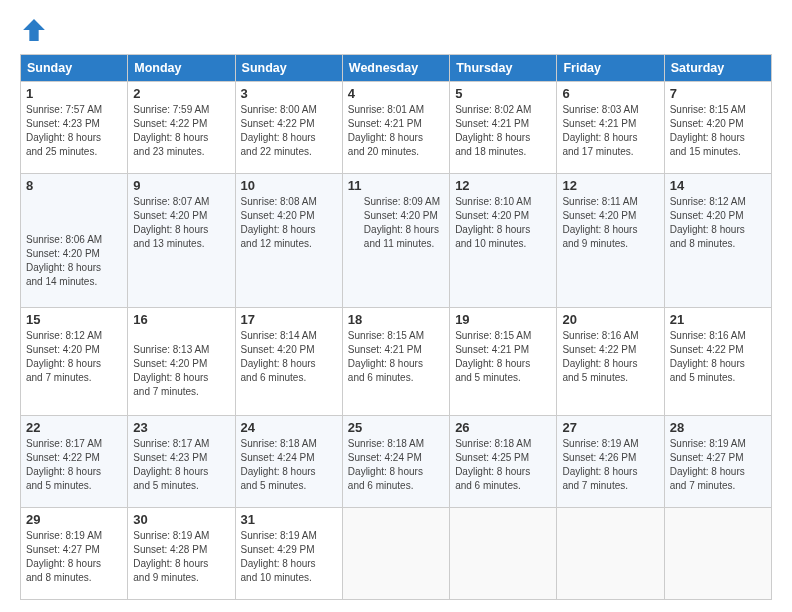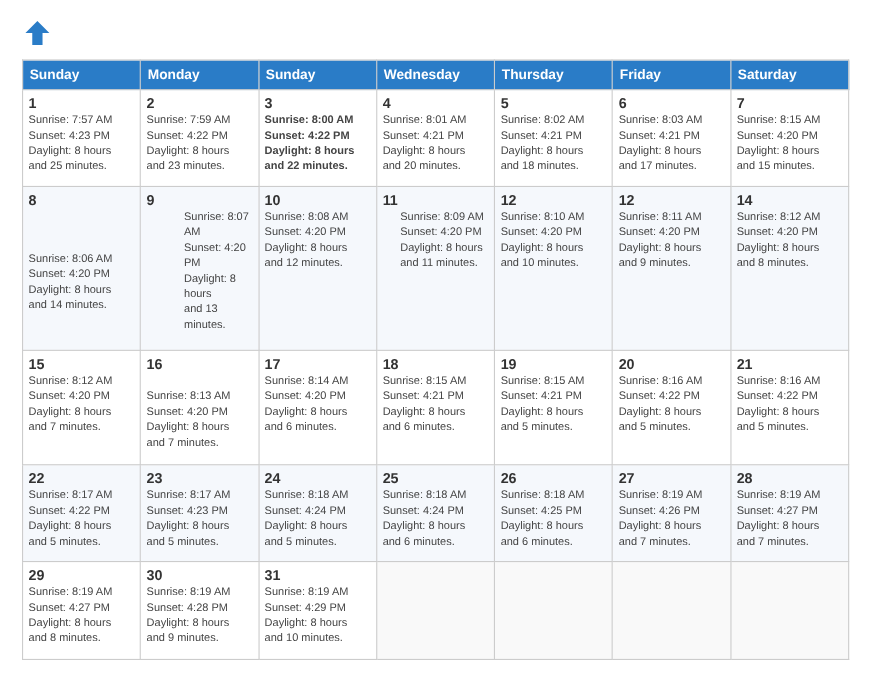--- a/index.html
+++ b/index.html
@@ -139,21 +139,21 @@
           </td>
           <td>
             <span class="day-num">2</span>
             <div class="day-info" style="white-space: pre-line;">Sunrise: 7:59 AM
 Sunset: 4:22 PM
 Daylight: 8 hours
 and 23 minutes.</div>
           </td>
           <td>
             <span class="day-num">3</span>
-            <div class="day-info" style="white-space: pre-line; font-weight: bold;">Sunrise: 8:00 AM
+            <div class="day-info" style="white-space: pre-line;">Sunrise: 8:00 AM
 Sunset: 4:22 PM
 Daylight: 8 hours
 and 22 minutes.</div>
           </td>
           <td>
             <span class="day-num">4</span>
             <div class="day-info" style="white-space: pre-line;">Sunrise: 8:01 AM
 Sunset: 4:21 PM
 Daylight: 8 hours
 and 20 minutes.</div>
@@ -183,21 +183,21 @@
         <tr>
           <td>
             <span class="day-num">8</span>
             <div class="day-info" style="white-space: pre-line; margin-top: 40px;">Sunrise: 8:06 AM
 Sunset: 4:20 PM
 Daylight: 8 hours
 and 14 minutes.</div>
           </td>
           <td>
             <span class="day-num">9</span>
-            <div class="day-info" style="white-space: pre-line; margin-left: 34px;">Sunrise: 8:07 AM
+            <div class="day-info" style="white-space: pre-line;">Sunrise: 8:07 AM
 Sunset: 4:20 PM
 Daylight: 8 hours
 and 13 minutes.</div>
           </td>
           <td>
             <span class="day-num">10</span>
             <div class="day-info" style="white-space: pre-line;">Sunrise: 8:08 AM
 Sunset: 4:20 PM
 Daylight: 8 hours
 and 12 minutes.</div>

